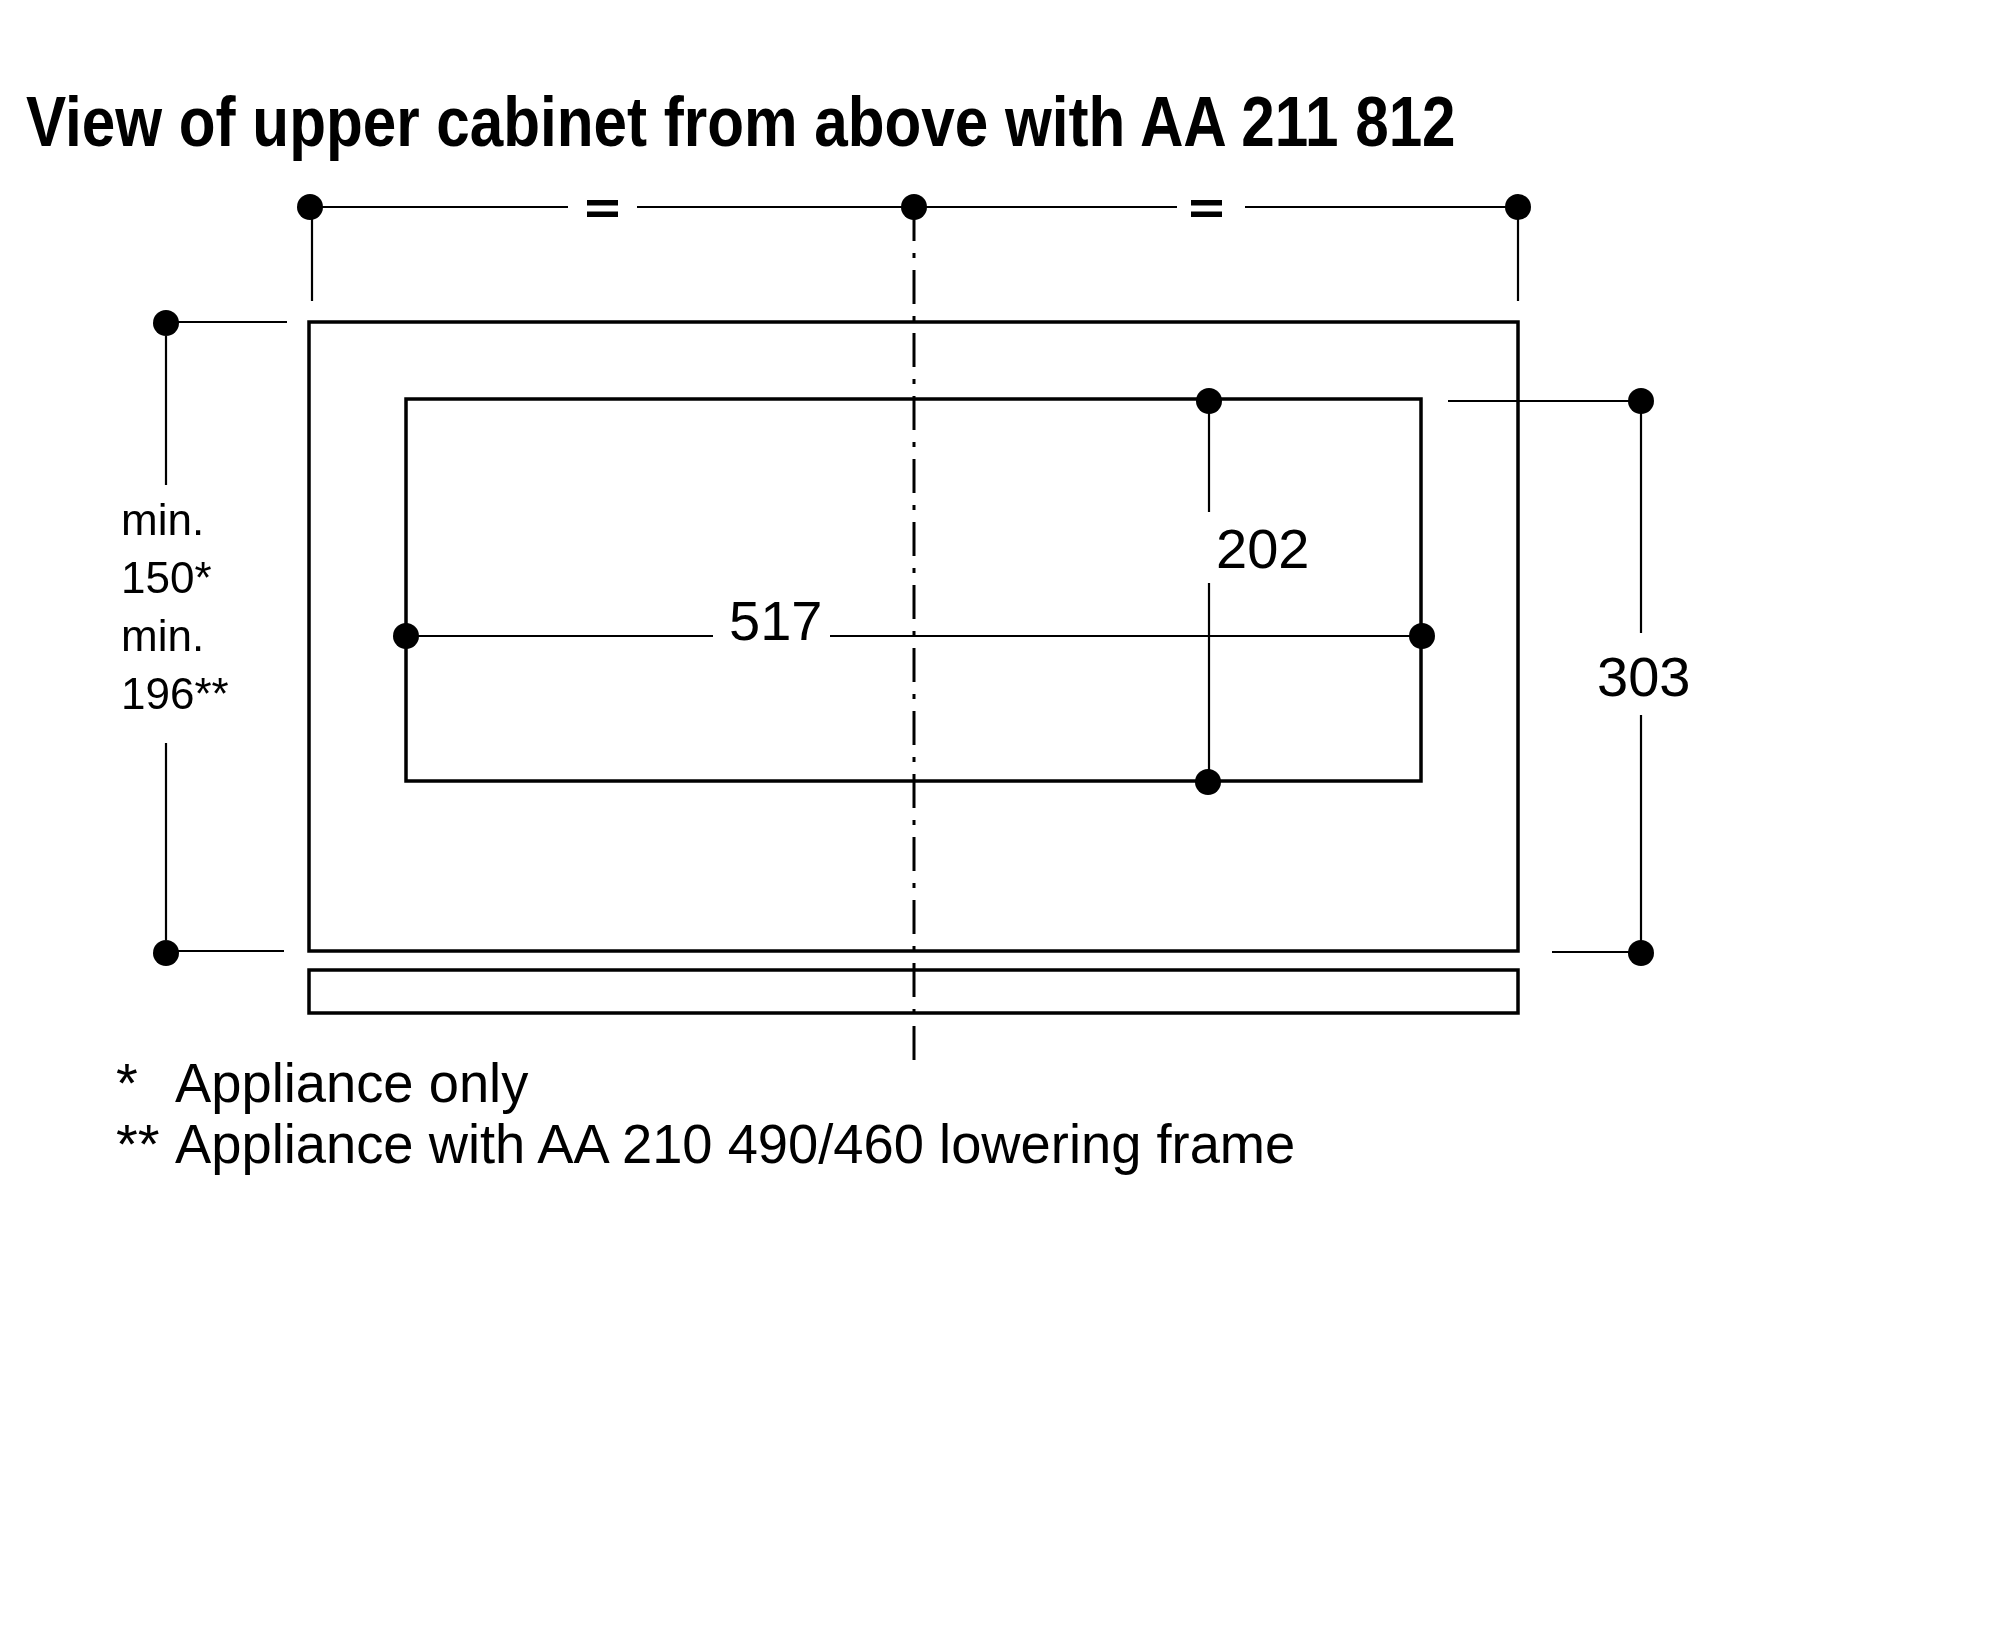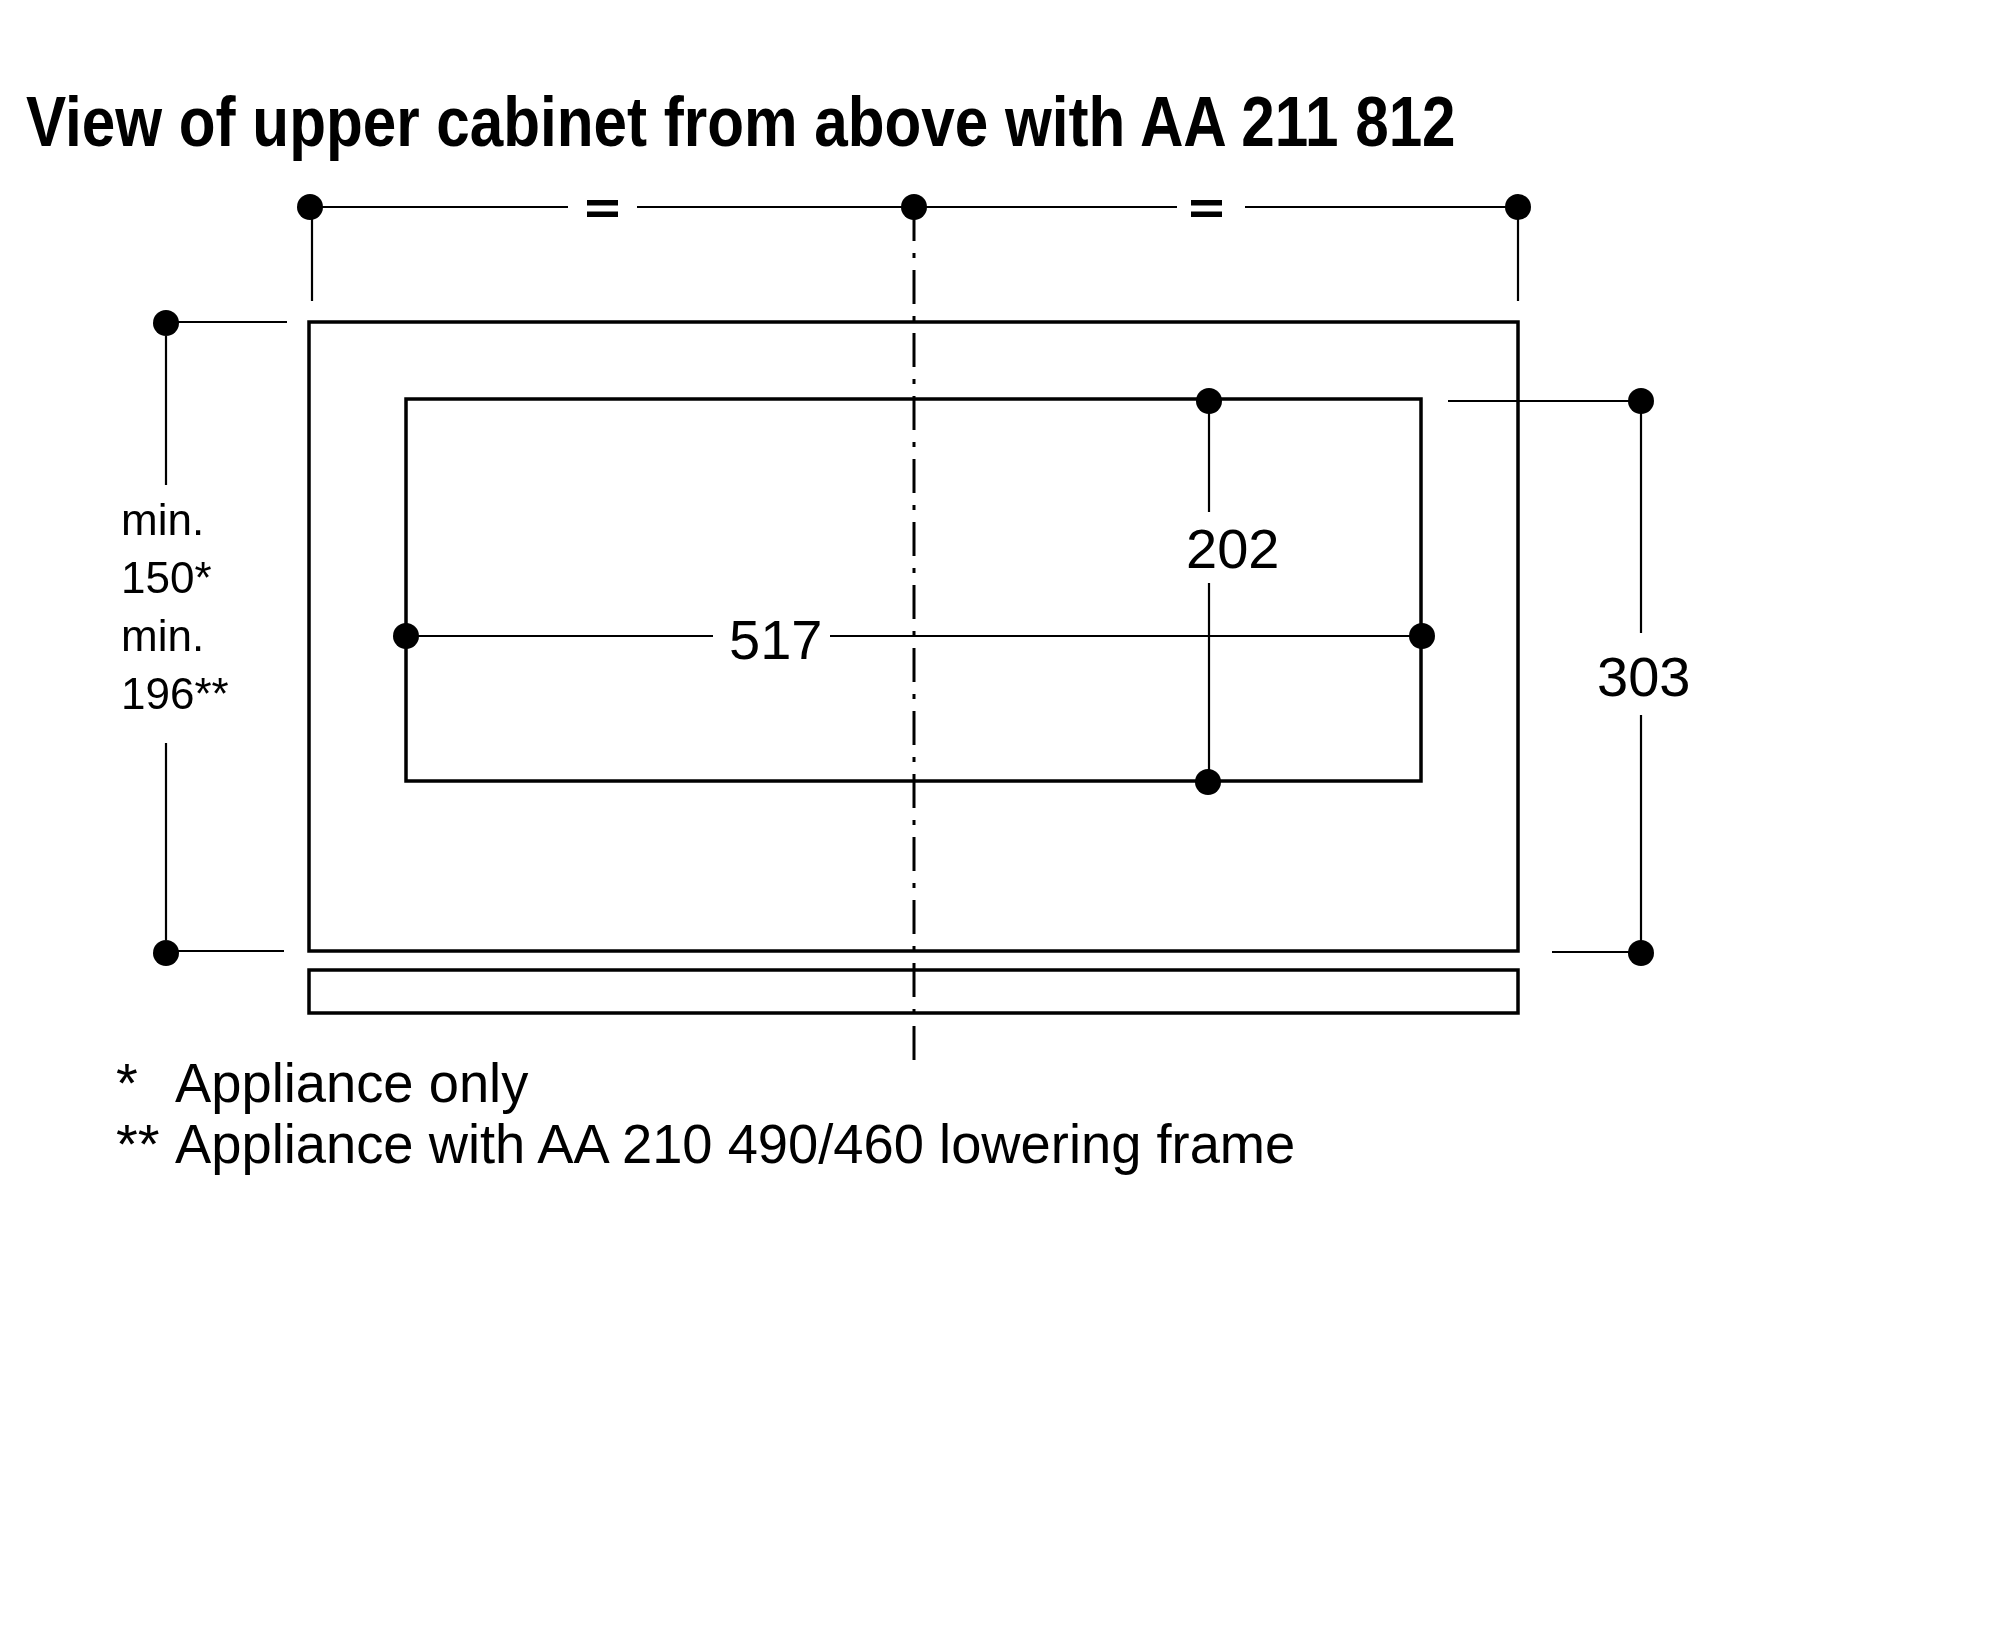--- a/index.html
+++ b/index.html
@@ -38,22 +38,22 @@
     top: 491px;
     font-size: 44px;
     line-height: 58px;
     white-space: nowrap;
   }
   .dim-label {
     position: absolute;
     font-size: 56px;
     white-space: nowrap;
   }
-  .label-517 { left: 729px; top: 607px; }
-  .label-202 { left: 1186px; top: 516px; }
+  .label-517 { left: 729px; top: 588px; }
+  .label-202 { left: 1216px; top: 516px; }
   .label-303 { left: 1597px; top: 644px; }
   .footnote-line {
     position: absolute;
     font-size: 56px;
     white-space: nowrap;
   }
   .footnote-1 { top: 1050px; }
   .footnote-2 { top: 1111px; }
   .footnote-marker {
     position: absolute;

